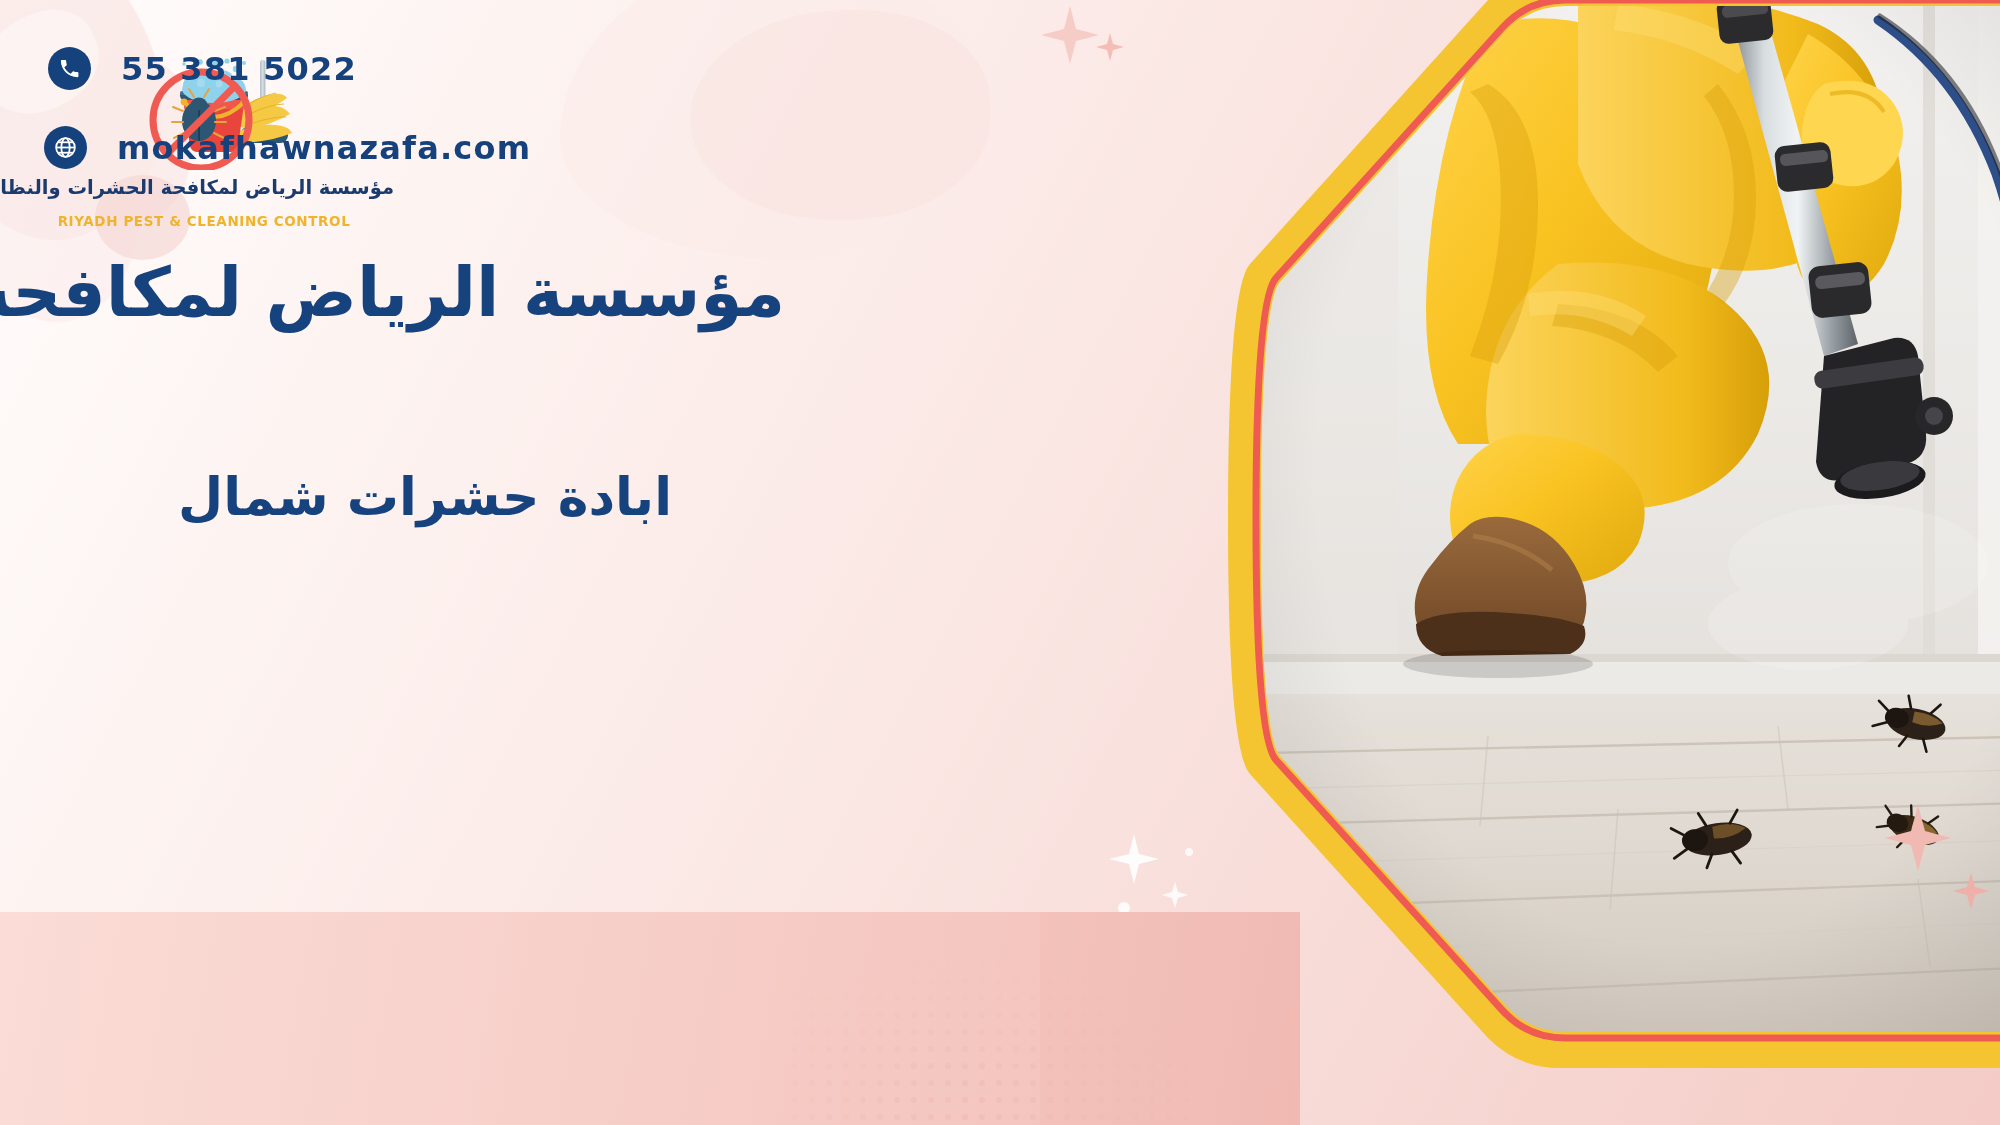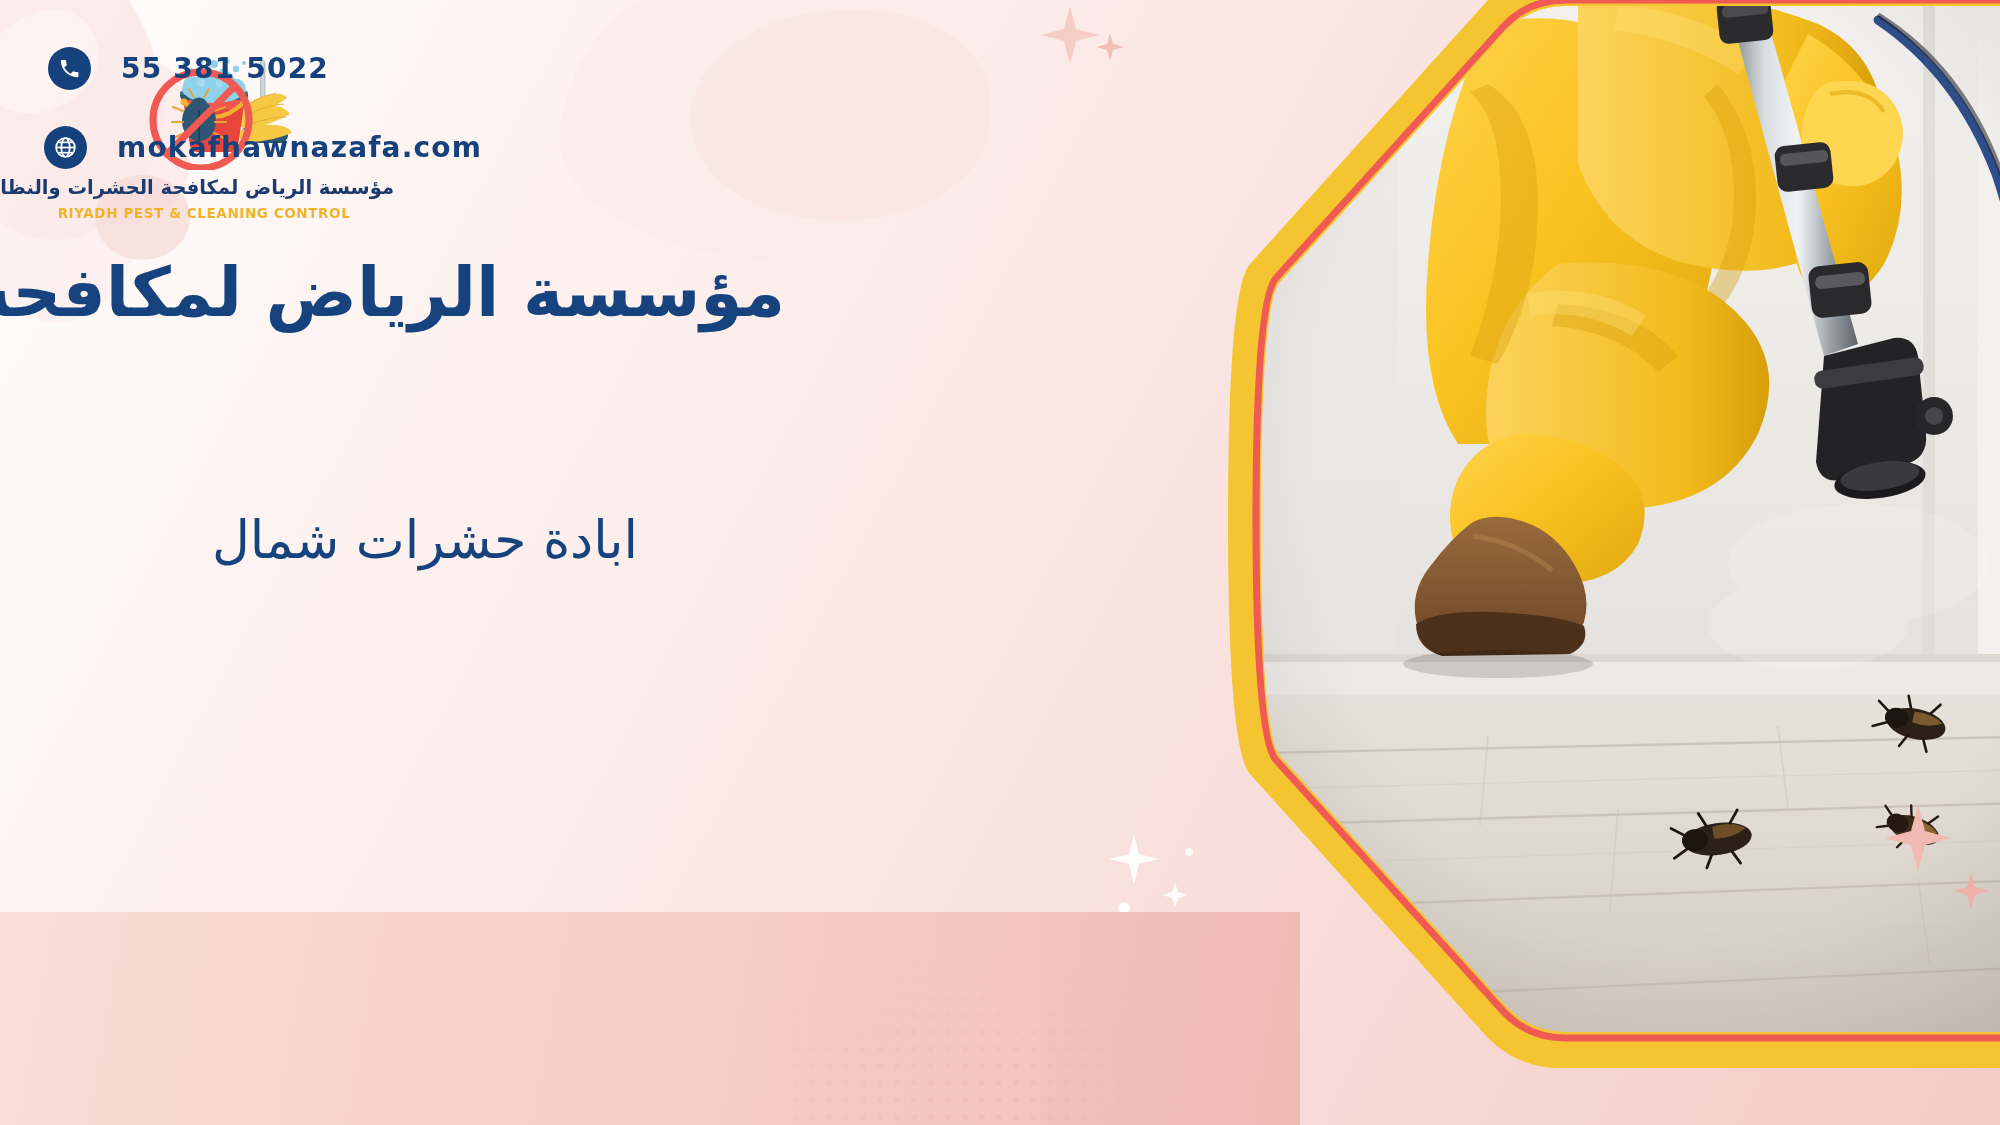--- a/index.html
+++ b/index.html
@@ -99,21 +99,21 @@
   }
   .logo-ar {
     font-size:19.5px;
     font-weight:bold;
     color:#1b3b6f;
     letter-spacing:0px;
     line-height:1.2;
     white-space:nowrap;
   }
   .logo-en {
-    margin-top:6px;
+    margin-top:14px;
     font-size:13.5px;
     font-weight:bold;
     color:#f0b42c;
     letter-spacing:.6px;
     direction:ltr;
     white-space:nowrap;
   }
 
   
   #headline {
@@ -137,25 +137,24 @@
     position:absolute;
     right:1215px;
     top:462px;
     width:720px;
     text-align:center;
     direction:rtl;
     z-index:6;
   }
   #subheadline .sh-line {
     font-size:52px;
-    font-weight:normal;
+    font-weight:bold;
     color:#16437e;
     line-height:1.36;
     white-space:nowrap;
-    margin-top:43px;
   }
 
   
   #contact-bar {
     position:absolute;
     left:0; bottom:0;
     width:1180px; height:213px;
     background:linear-gradient(100deg,#fbdcd6 0%, #f7cfc9 50%, #f3c2bb 100%);
     z-index:5;
   }
@@ -175,21 +174,21 @@
   .c-web   { left:44px; top:126px; }
   .c-icon {
     width:43px; height:43px;
     border-radius:50%;
     background:#15417c;
     display:flex; align-items:center; justify-content:center;
     flex:0 0 auto;
   }
   .c-text {
     margin-left:30px;
-    font-size:28px;
+    font-size:32px;
     font-weight:bold;
     color:#15417c;
     letter-spacing:1.2px;
     white-space:nowrap;
   }
 
   
   #dots {
     position:absolute;
     left:790px; bottom:0;

